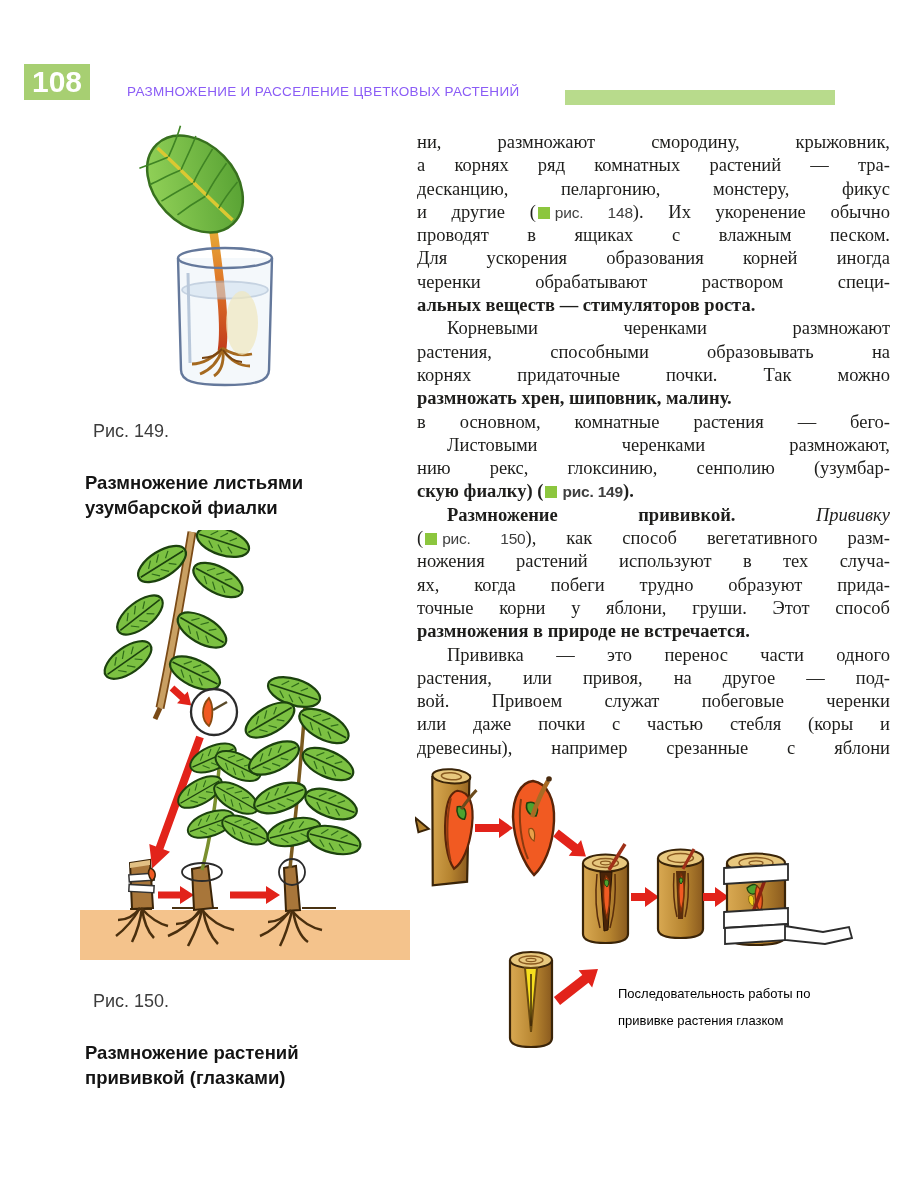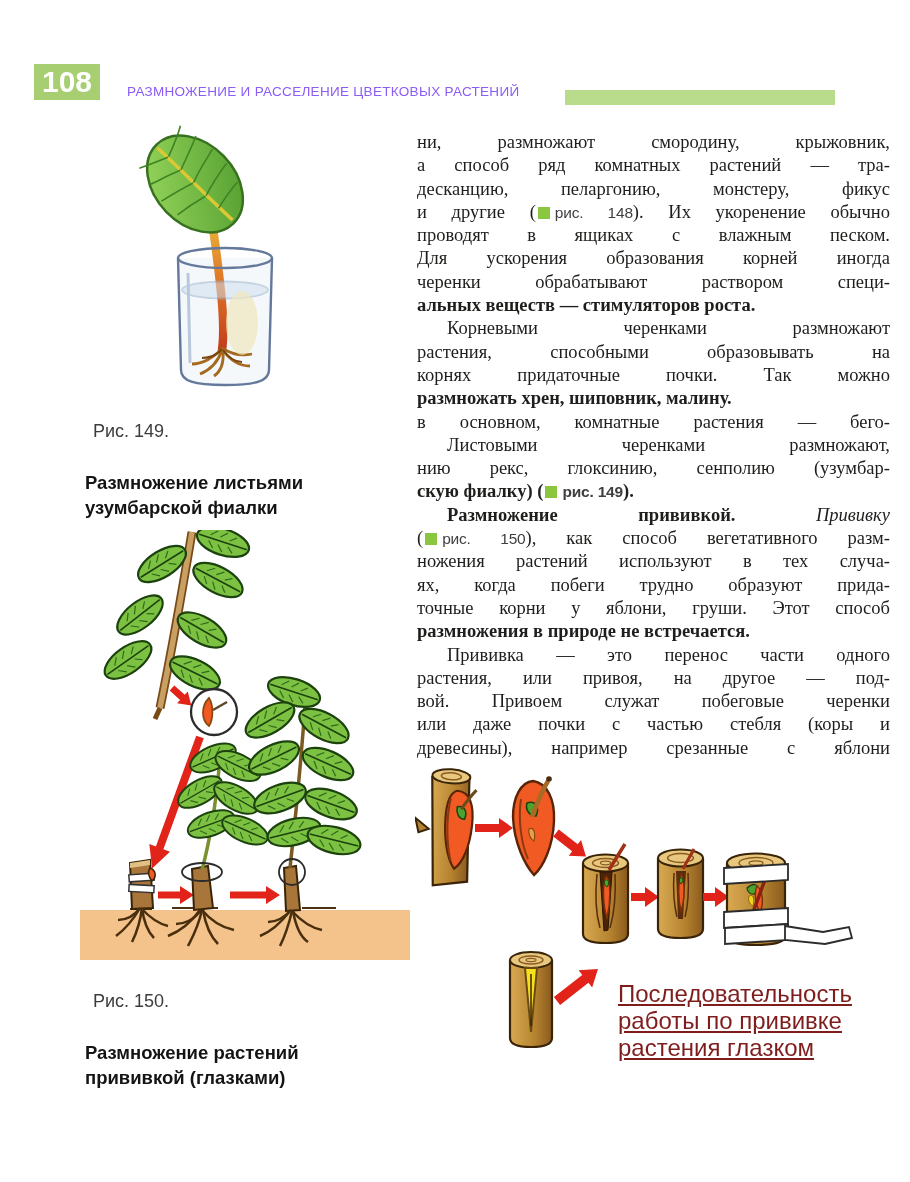--- a/index.html
+++ b/index.html
@@ -1,21 +1,21 @@
 <!DOCTYPE html>
 <html lang="ru" style="--green-block: #a7cf72; --green-bar: #b8db8c; --ref-green: #8cc63e; --leaf: #7cc142; --soil: #f4c38c; --red: #e2231a; --orange: #f15a22; --text: #1e1e1c;"><head>
 <meta charset="utf-8">
 <style>
   html,body{margin:0;padding:0;background:#fff;}
   .page{position:relative;width:910px;height:1182px;background:#ffffff;overflow:hidden;
         font-family:"Liberation Sans",sans-serif;}
   .abs{position:absolute;}
 
   
-  .pagenum{left:34px;top:64px;width:66px;height:36px;background:var(--green-block);
+  .pagenum{left:24px;top:64px;width:66px;height:36px;background:var(--green-block);
            color:#fff;font-weight:bold;font-size:30px;line-height:36px;text-align:center;
            font-family:"Liberation Sans",sans-serif;}
   .runtitle{left:127px;top:84px;font-size:13.5px;letter-spacing:.3px;color:#8b5cf6;}
   .greenbar{left:565px;top:90px;width:270px;height:15px;background:var(--green-bar);}
 
   
   .textcol{left:417px;top:131px;width:473px;color:var(--text);}
   .tline{font-family:"Liberation Serif",serif;font-size:18.5px;line-height:23.3px;
          text-align:justify;text-align-last:justify;}
   .tline.lastline{text-align-last:left;font-weight:bold;}
@@ -25,21 +25,21 @@
   .ref{white-space:nowrap;}
   .refsq{display:inline-block;width:12px;height:12px;background:var(--ref-green);
          margin:0 5px 0 2px;vertical-align:-1px;}
   .reftxt{font-family:"Liberation Sans",sans-serif;font-size:15.5px;color:#3f3f3f;
           letter-spacing:-.2px;}
 
   
   .cap{color:#161616;}
   .cap-label{font-size:18px;color:#3c3c3c;line-height:26px;margin-left:8px;}
   .cap-title{font-size:18.5px;font-weight:bold;color:#141414;line-height:25px;margin-top:26px;}
-  .seqcap{font-size:24px;line-height:27px;color:#7f1d1d;text-decoration:underline;}
+  .seqcap{font-size:13px;line-height:27px;color:#000000;}
 
   .fig{display:block;}
   .arrow{fill:var(--red);}
 </style>
 </head>
 <body>
 
 <div class="page">
 
   <div class="abs pagenum">108</div>
@@ -202,21 +202,21 @@
     </g>
   </svg>
 
   <figcaption class="abs cap" style="left:85px;top:988px;width:250px">
     <div class="cap-label">Рис. 150.</div>
     <div class="cap-title">Размножение растений прививкой (глазками)</div>
   </figcaption>
 
   <div class="abs textcol">
       <div class="tline"><span>ни, размножают смородину, крыжовник,</span></div>
-      <div class="tline"><span>а способ ряд комнатных растений — тра-</span></div>
+      <div class="tline"><span>а корнях ряд комнатных растений — тра-</span></div>
       <div class="tline"><span>десканцию, пеларгонию, монстеру, фикус</span></div>
       <div class="tline"><span>и другие (</span><span class="ref"><span class="refsq"></span><span class="reftxt">рис. 148</span></span><span>). Их укоренение обычно</span></div>
       <div class="tline"><span>проводят в ящиках с влажным песком.</span></div>
       <div class="tline"><span>Для ускорения образования корней иногда</span></div>
       <div class="tline"><span>черенки обрабатывают раствором специ-</span></div>
       <div class="tline lastline"><span>альных веществ — стимуляторов роста.</span></div>
       <div class="tline indent"><span>Корневыми черенками размножают</span></div>
       <div class="tline"><span>растения, способными образовывать на</span></div>
       <div class="tline"><span>корнях придаточные почки. Так можно</span></div>
       <div class="tline lastline"><span>размножать хрен, шиповник, малину.</span></div>

